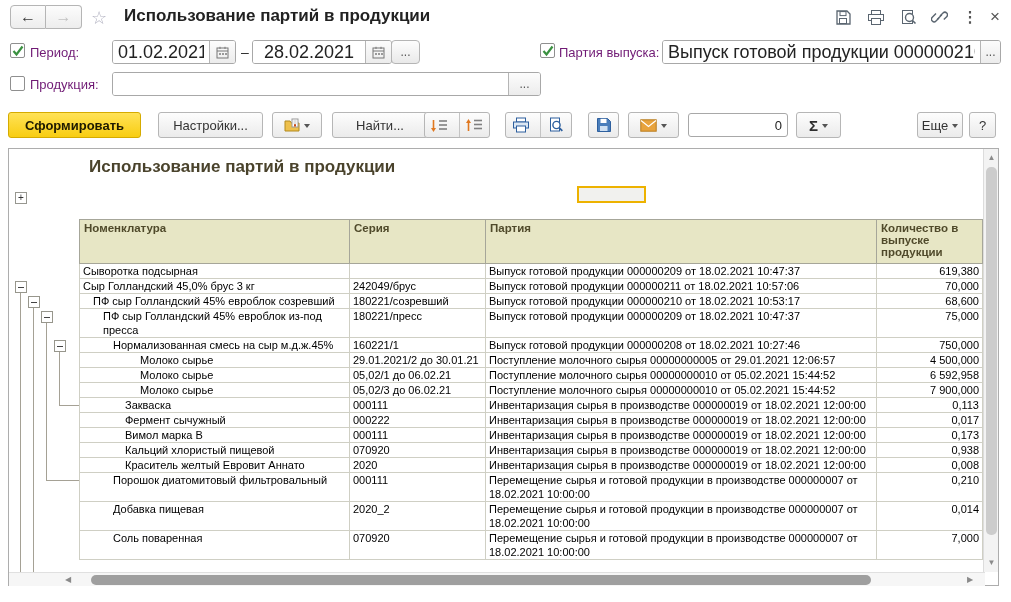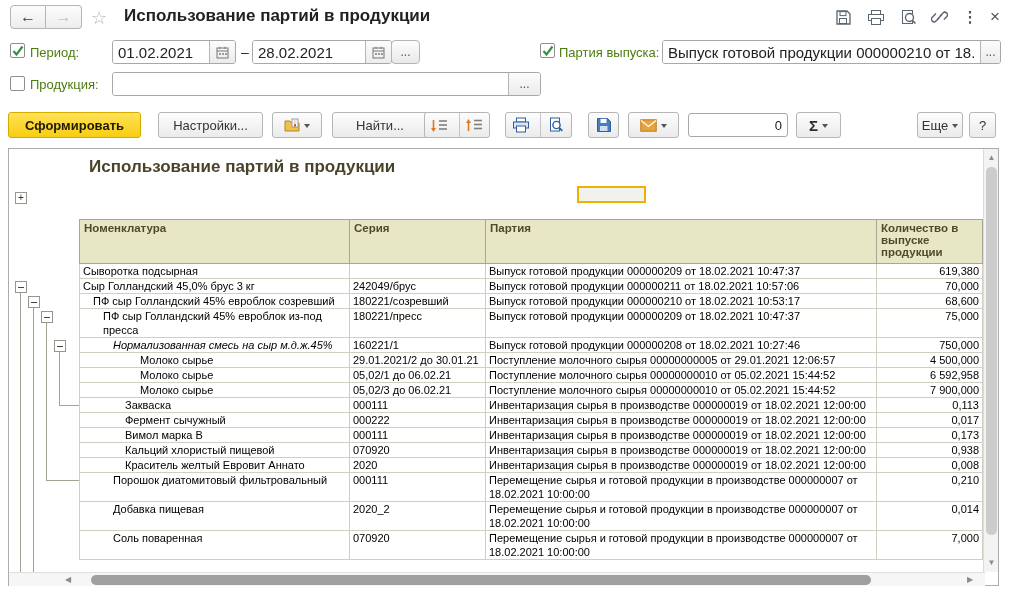--- a/index.html
+++ b/index.html
@@ -16,25 +16,25 @@
   .star { position:absolute; left:91px; top:7px; font-size:18px; color:#b3b3c2; }
   .wtitle { position:absolute; left:124px; top:6px; font-size:17px; font-weight:600; color:#222; }
   .tb-ico { position:absolute; top:8px; width:20px; height:18px; display:flex; align-items:center; justify-content:center; }
   .tb-ico svg { display:block; }
   .kebab { font-size:15px; color:#555; font-weight:bold; }
   .closex { font-size:17px; color:#555; }
 
   
   .cb { position:absolute; width:15px; height:15px; border:1px solid #8f8f8f; border-radius:2px; background:#fff; }
   .cb svg { position:absolute; left:1px; top:1px; }
-  .flabel { position:absolute; font-size:13px; color:#4d7c0f; }
+  .flabel { position:absolute; font-size:13px; color:#701a75; }
   .inp { position:absolute; border:1px solid #a8a8a8; border-radius:3px; background:#fff;
     font-size:13px; padding:2px 5px; font-family:inherit; color:#222; outline:none; }
   .fieldbtn { position:absolute; display:flex; border:1px solid #a8a8a8; border-radius:3px; background:#fff; overflow:hidden; }
-  .fieldbtn input { flex:1; border:none; outline:none; font-size:15px; padding:2px 5px; font-family:inherit; color:#222; min-width:0; }
+  .fieldbtn input { flex:1; border:none; outline:none; font-size:18px; padding:2px 5px; font-family:inherit; color:#222; min-width:0;text-align:center; }
   .fieldbtn .seg { width:26px; border-left:1px solid #b5b5b5; background:linear-gradient(#fcfcfc,#ececec);
     display:flex; align-items:center; justify-content:center; font-size:12px; color:#555; }
   .calbtn { width:22px; border-left:none; background:#fff; display:flex; align-items:center; justify-content:center; }
   .dash { position:absolute; font-size:14px; color:#333; }
   .dotsbtn { position:absolute; width:29px; height:24px; border:1px solid #b5b5b5; border-radius:4px;
     background:linear-gradient(#fdfdfd,#e9e9e9); font-size:12px; color:#555; display:flex; align-items:center; justify-content:center; }
 
   
   .btn { position:absolute; top:112px; height:26px; border:1px solid #b6b6b6; border-radius:3px;
     background:linear-gradient(#fdfdfd,#ebebeb); font-size:13px; color:#333;
@@ -290,21 +290,21 @@
     <td class="c-batch">Выпуск готовой продукции 000000210 от 18.02.2021 10:53:17</td>
     <td class="c-qty">68,600</td>
   </tr>
             <tr>
     <td class="c-name" style="padding-left: 23px;">ПФ сыр Голландский 45% евроблок из-под пресса</td>
     <td class="c-series">180221/пресс</td>
     <td class="c-batch">Выпуск готовой продукции 000000209 от 18.02.2021 10:47:37</td>
     <td class="c-qty">75,000</td>
   </tr>
             <tr>
-    <td class="c-name" style="padding-left: 33px; font-style: italic;">Нормализованная смесь на сыр м.д.ж.45%</td>
+    <td class="c-name" style="padding-left: 33px;">Нормализованная смесь на сыр м.д.ж.45%</td>
     <td class="c-series">160221/1</td>
     <td class="c-batch">Выпуск готовой продукции 000000208 от 18.02.2021 10:27:46</td>
     <td class="c-qty">750,000</td>
   </tr>
             <tr>
     <td class="c-name" style="padding-left: 60px;">Молоко сырье</td>
     <td class="c-series">29.01.2021/2 до 30.01.21</td>
     <td class="c-batch">Поступление молочного сырья 00000000005 от 29.01.2021 12:06:57</td>
     <td class="c-qty">4 500,000</td>
   </tr>

